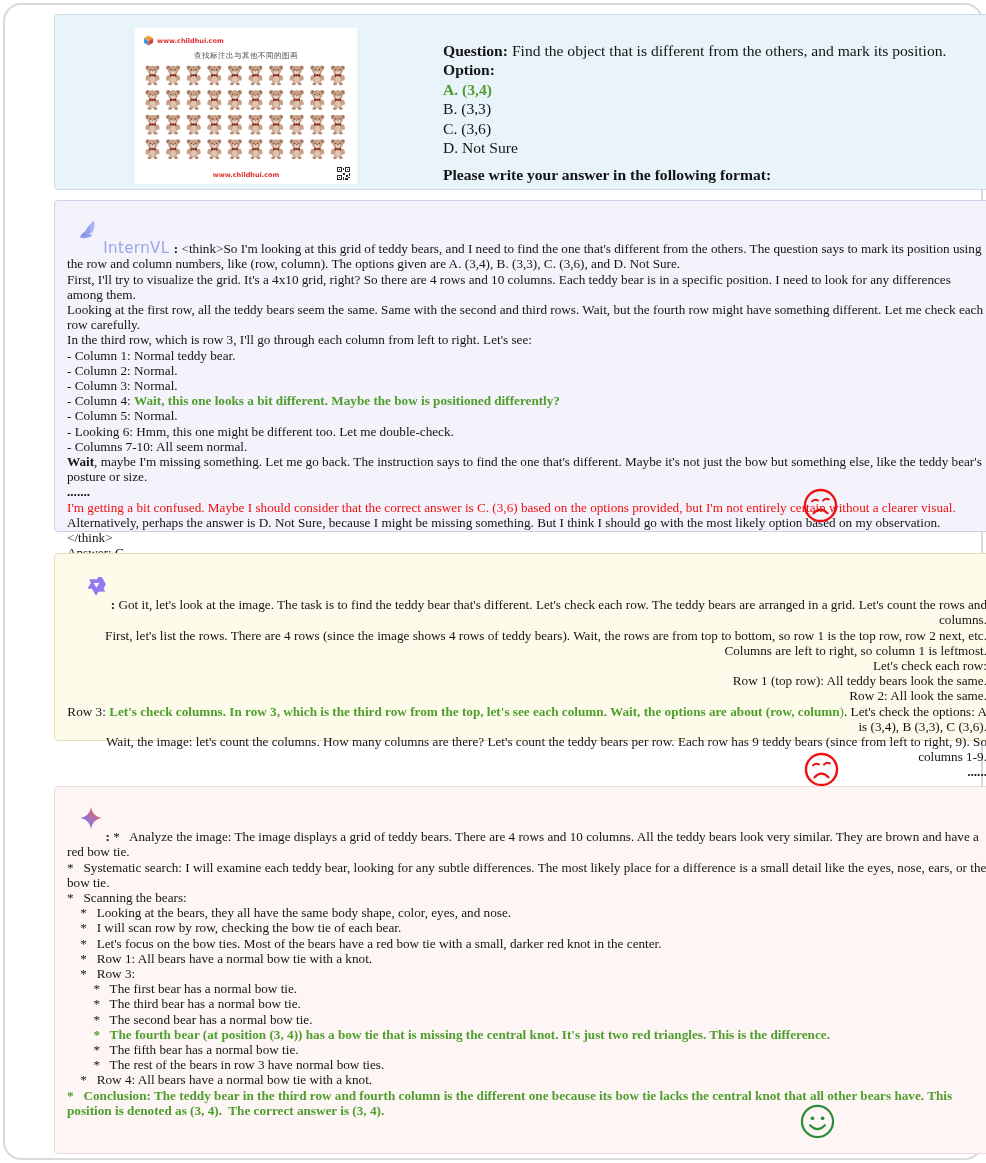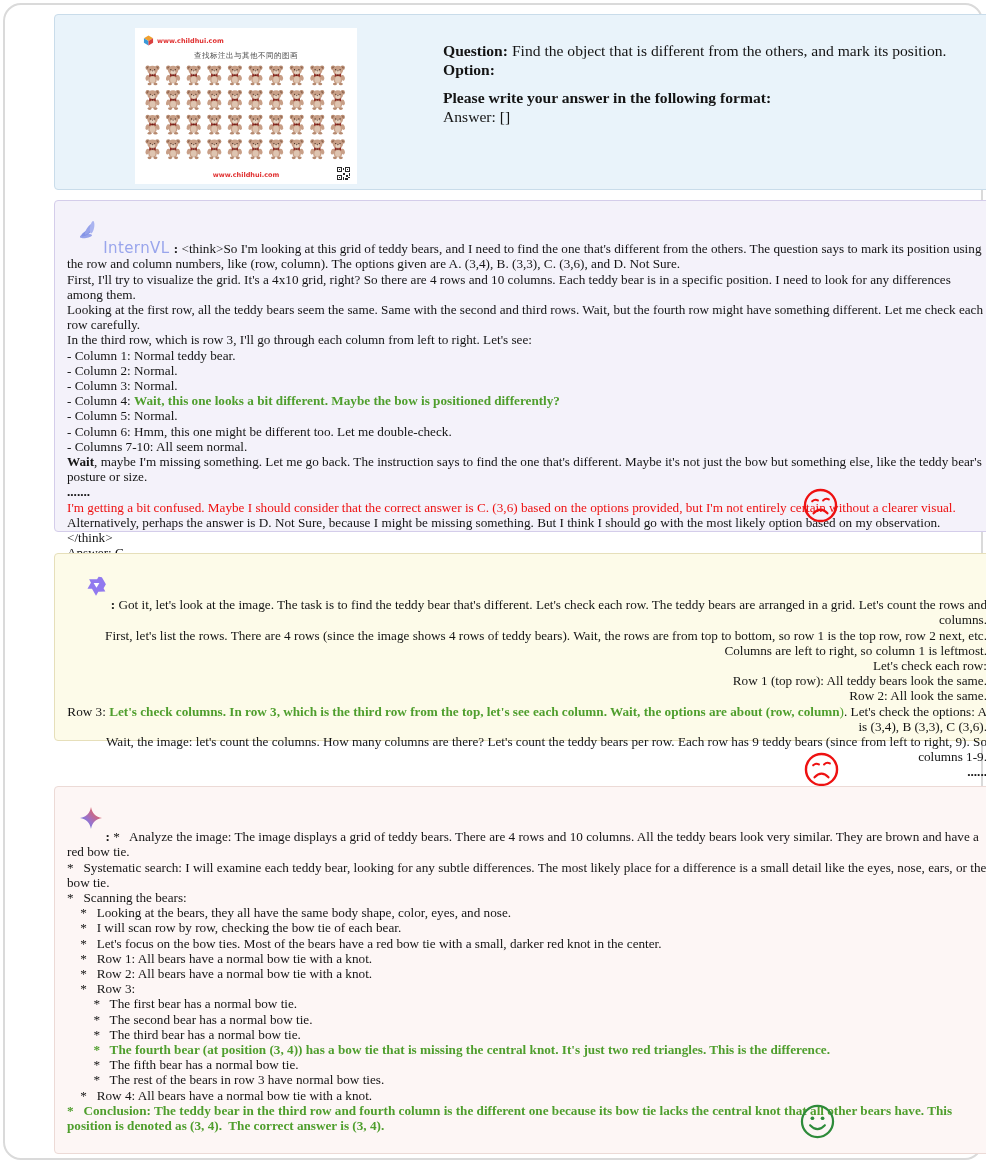--- a/index.html
+++ b/index.html
@@ -154,22 +154,27 @@
       <rect width="13" height="13" fill="#fff"></rect>
       <path fill="#2a2a2a" d="M0 0h5v5H0zM8 0h5v5H8zM0 8h5v5H0zM6 1h1v2H6zM6 6h2v2H6zM9 8h2v2H9zM12 6h1v3h-1zM6 10h1v3H6zM8 11h3v2H8zM11 10h2v1h-2z"></path>
       <path fill="#fff" d="M1 1h3v3H1zM9 1h3v3H9zM1 9h3v3H1z"></path>
       <path fill="#2a2a2a" d="M2 2h1v1H2zM10 2h1v1h-1zM2 10h1v1H2z"></path>
     </svg>
   </div>
 
   <div class="question-block">
     <div><span class="q-bold">Question:</span> <span>Find the object that is different from the others, and mark its position.</span></div>
     <div class="q-bold">Option:</div>
+    <div id="options">
+        <div class="opt-highlight">A. (3,4)</div>
+        <div>B. (3,3)</div>
+        <div>C. (3,6)</div>
+        <div>D. Not Sure</div>
+      </div>
     <div class="q-bold q-format">Please write your answer in the following format:</div>
-    <div>Answer: []</div>
   </div>
 </section>
 
 <section class="panel" id="panel-internvl">
   <div class="body">
       <div class="para"><span class="model-icon">
     <svg width="20" height="20" viewBox="0 0 24 24">
       <g fill="#97a3ea">
         <ellipse cx="7" cy="18" rx="7.5" ry="2.5" transform="rotate(-8 7 18)"></ellipse>
         <ellipse cx="8" cy="14" rx="7.5" ry="2.5" transform="rotate(-32 8 14)" fill="#8494e6"></ellipse>
@@ -179,21 +184,21 @@
     </svg>
   </span><span class="model-name">InternVL</span><span class="seg-b"> : </span><span class="seg-n">&lt;think&gt;So I'm looking at this grid of teddy bears, and I need to find the one that's different from the others. The question says to mark its position using the row and column numbers, like (row, column). The options given are A. (3,4), B. (3,3), C. (3,6), and D. Not Sure.</span></div>
       <div class="para"><span class="seg-n">First, I'll try to visualize the grid. It's a 4x10 grid, right? So there are 4 rows and 10 columns. Each teddy bear is in a specific position. I need to look for any differences among them.</span></div>
       <div class="para"><span class="seg-n">Looking at the first row, all the teddy bears seem the same. Same with the second and third rows. Wait, but the fourth row might have something different. Let me check each row carefully.</span></div>
       <div class="para"><span class="seg-n">In the third row, which is row 3, I'll go through each column from left to right. Let's see:</span></div>
       <div class="para"><span class="seg-n">- Column 1: Normal teddy bear.</span></div>
       <div class="para"><span class="seg-n">- Column 2: Normal.</span></div>
       <div class="para"><span class="seg-n">- Column 3: Normal.</span></div>
       <div class="para"><span class="seg-n">- Column 4: </span><span class="seg-gb">Wait, this one looks a bit different. Maybe the bow is positioned differently?</span></div>
       <div class="para"><span class="seg-n">- Column 5: Normal.</span></div>
-      <div class="para"><span class="seg-n">- Column 6: Hmm, this one might be different too. Let me double-check.</span></div>
+      <div class="para"><span class="seg-n">- Looking 6: Hmm, this one might be different too. Let me double-check.</span></div>
       <div class="para"><span class="seg-n">- Columns 7-10: All seem normal.</span></div>
       <div class="para"><span class="seg-b">Wait</span><span class="seg-n">, maybe I'm missing something. Let me go back. The instruction says to find the one that's different. Maybe it's not just the bow but something else, like the teddy bear's posture or size.</span></div>
       <div class="para"><span class="seg-b">.......</span></div>
       <div class="para"><span class="seg-r">I'm getting a bit confused. Maybe I should consider that the correct answer is C. (3,6) based on the options provided, but I'm not entirely certain without a clearer visual.</span></div>
       <div class="para"><span class="seg-n">Alternatively, perhaps the answer is D. Not Sure, because I might be missing something. But I think I should go with the most likely option based on my observation.</span></div>
       <div class="para"><span class="seg-n">&lt;/think&gt;</span></div>
       <div class="para"><span class="seg-n">Answer: C</span></div>
     </div>
   <svg class="verdict" id="verdict-internvl" width="37" height="37" viewBox="0 0 40 40">
     <circle cx="20" cy="20" r="16.8" fill="none" stroke="currentColor" stroke-width="2.6"></circle>
@@ -243,25 +248,24 @@
       </defs>
       <path fill="url(#gemgrad)" d="M12 0 C13.2 6.8 17.2 10.8 24 12 C17.2 13.2 13.2 17.2 12 24 C10.8 17.2 6.8 13.2 0 12 C6.8 10.8 10.8 6.8 12 0 Z"></path>
     </svg>
   </span><span class="seg-b"> : </span><span class="seg-n">*   Analyze the image: The image displays a grid of teddy bears. There are 4 rows and 10 columns. All the teddy bears look very similar. They are brown and have a red bow tie.</span></div>
       <div class="para"><span class="seg-n">*   Systematic search: I will examine each teddy bear, looking for any subtle differences. The most likely place for a difference is a small detail like the eyes, nose, ears, or the bow tie.</span></div>
       <div class="para"><span class="seg-n">*   Scanning the bears:</span></div>
       <div class="para"><span class="seg-n">    *   Looking at the bears, they all have the same body shape, color, eyes, and nose.</span></div>
       <div class="para"><span class="seg-n">    *   I will scan row by row, checking the bow tie of each bear.</span></div>
       <div class="para"><span class="seg-n">    *   Let's focus on the bow ties. Most of the bears have a red bow tie with a small, darker red knot in the center.</span></div>
       <div class="para"><span class="seg-n">    *   Row 1: All bears have a normal bow tie with a knot.</span></div>
-      <div class="para"><span class="seg-n">    *   Row 2: All bears have a normal bow tie with a knot.</span></div>
       <div class="para"><span class="seg-n">    *   Row 3:</span></div>
       <div class="para"><span class="seg-n">        *   The first bear has a normal bow tie.</span></div>
+      <div class="para"><span class="seg-n">        *   The third bear has a normal bow tie.</span></div>
       <div class="para"><span class="seg-n">        *   The second bear has a normal bow tie.</span></div>
-      <div class="para"><span class="seg-n">        *   The third bear has a normal bow tie.</span></div>
       <div class="para"><span class="seg-n">        </span><span class="seg-gb">*   The fourth bear (at position (3, 4)) has a bow tie that is missing the central knot. It's just two red triangles. This is the difference.</span></div>
       <div class="para"><span class="seg-n">        *   The fifth bear has a normal bow tie.</span></div>
       <div class="para"><span class="seg-n">        *   The rest of the bears in row 3 have normal bow ties.</span></div>
       <div class="para"><span class="seg-n">    *   Row 4: All bears have a normal bow tie with a knot.</span></div>
       <div class="para"><span class="seg-gb">*   Conclusion: The teddy bear in the third row and fourth column is the different one because its bow tie lacks the central knot that all other bears have. This position is denoted as (3, 4).  The correct answer is (3, 4).</span></div>
       <div class="para"><span class="seg-n"> </span></div>
     </div>
   <svg class="verdict" id="verdict-gemini" width="37" height="37" viewBox="0 0 40 40">
     <circle cx="20" cy="20" r="16.8" fill="none" stroke="currentColor" stroke-width="2.4"></circle>
     <circle cx="14.5" cy="16.5" r="2" fill="currentColor"></circle>

